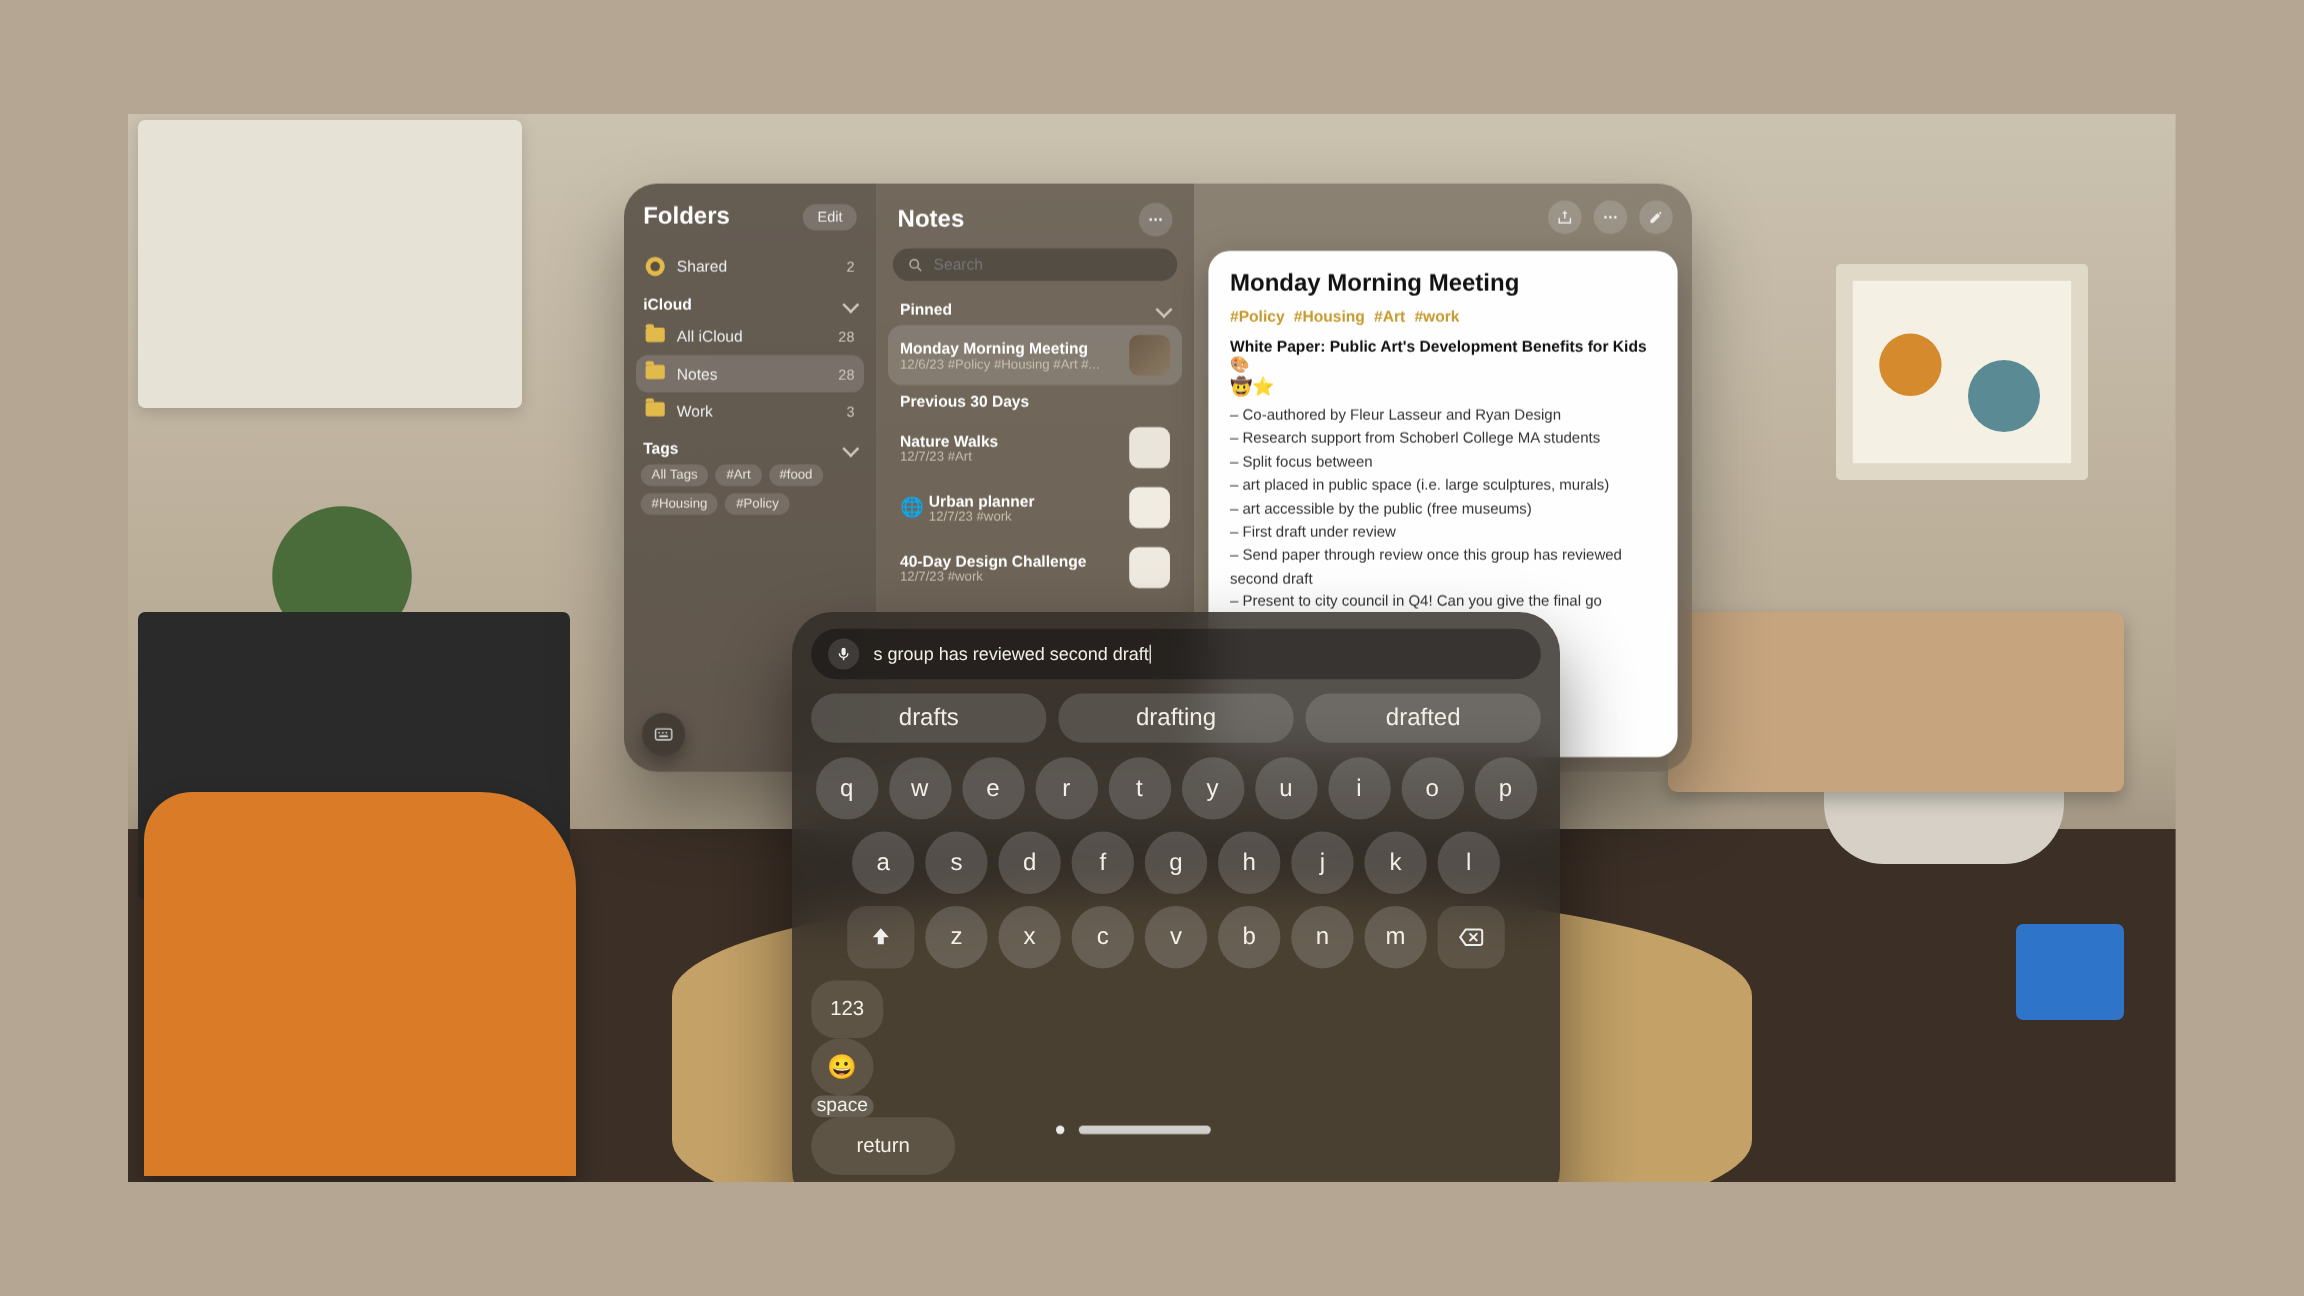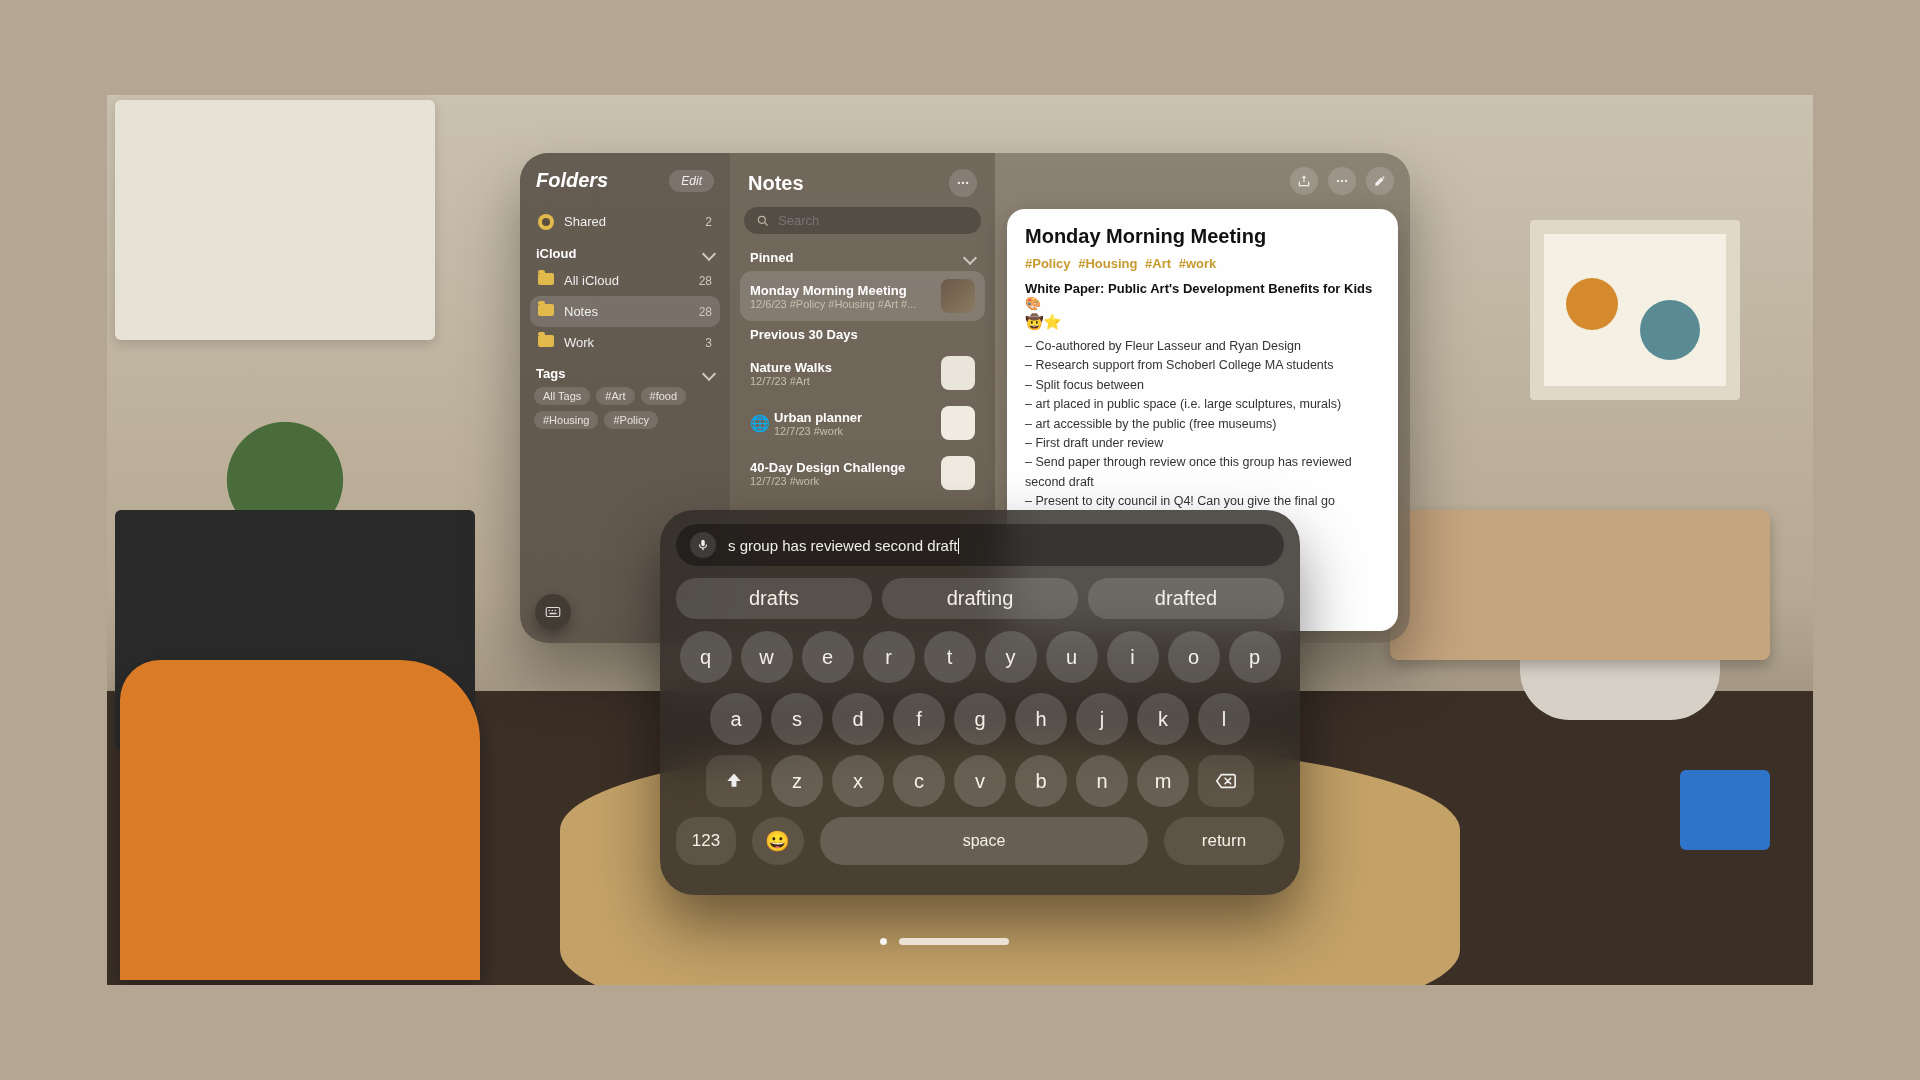--- a/index.html
+++ b/index.html
@@ -53,21 +53,21 @@
     box-shadow: 0 30px 60px rgba(0,0,0,.35);
   }
   
   .folders {
     width: 210px;
     background: rgba(70,62,54,.55);
     padding: 16px 10px;
     color: #eee;
     font-size: 13px;
   }
-  .folders-header{display:flex;align-items:center;justify-content:space-between;margin-bottom:14px;padding:0 6px;font-style:italic;}
+  .folders-header{display:flex;align-items:center;justify-content:space-between;margin-bottom:14px;padding:0 6px;}
   .folders-title{font-size:20px;font-weight:700;color:#fff;}
   .edit-btn{background:rgba(255,255,255,.15);border-radius:14px;padding:4px 12px;font-size:12px;color:#eee;}
   .section-row{display:flex;align-items:center;justify-content:space-between;padding:8px 8px;border-radius:10px;cursor:default;}
   .section-row .left{display:flex;align-items:flex-start;gap:10px;}
   .count{font-size:12px;color:#cfc8bd;}
   .folder-icon{width:16px;height:12px;background:#e2b94b;border-radius:2px;position:relative;}
   .folder-icon::before{content:"";position:absolute;left:0;top:-3px;width:7px;height:3px;background:#e2b94b;border-radius:2px 2px 0 0;}
   .section-label{font-weight:600;color:#fff;margin:8px 6px 4px;display:flex;justify-content:space-between;align-items:center;}
   .chev{width:10px;height:10px;border-right:2px solid #cfc8bd;border-bottom:2px solid #cfc8bd;transform:rotate(45deg);}
   .row-highlight{background:rgba(255,255,255,.14);}
@@ -138,21 +138,21 @@
   .suggestions{display:flex;gap:10px;margin-bottom:12px;}
   .sugg{flex:1;text-align:center;padding:9px 0;background:rgba(255,255,255,.14);border-radius:20px;font-size:20px;color:#f3efe7;}
   .krow{display:flex;justify-content:center;gap:9px;margin-bottom:10px;}
   .key{width:52px;height:52px;border-radius:50%;background:rgba(255,255,255,.16);display:flex;align-items:center;justify-content:center;font-size:20px;color:#f4f0e8;}
   .key-wide{border-radius:26px;}
   .key-shift,.key-del{width:56px;border-radius:16px;background:rgba(255,255,255,.10);}
   .key-space{flex:1;border-radius:26px;font-size:16px;}
   .key-123{width:60px;border-radius:20px;font-size:17px;background:rgba(255,255,255,.10);}
   .key-emoji{width:52px;border-radius:50%;font-size:20px;background:rgba(255,255,255,.10);}
   .key-return{width:120px;border-radius:26px;font-size:17px;background:rgba(255,255,255,.10);}
-  .krow-bottom{display:flex;gap:16px;align-items:stretch;}
+  .krow-bottom{display:flex;gap:0;align-items:stretch;flex-direction:column;}
   .krow-bottom .key{height:48px;}
 
   .dock-indicator{position:absolute;left:880px;top:938px;display:flex;gap:12px;align-items:center;}
   .dock-dot{width:7px;height:7px;border-radius:50%;background:rgba(255,255,255,.9);}
   .dock-bar{width:110px;height:7px;border-radius:4px;background:rgba(255,255,255,.75);}
 
   svg{display:block;}
 </style>
 </head>
 <body>

